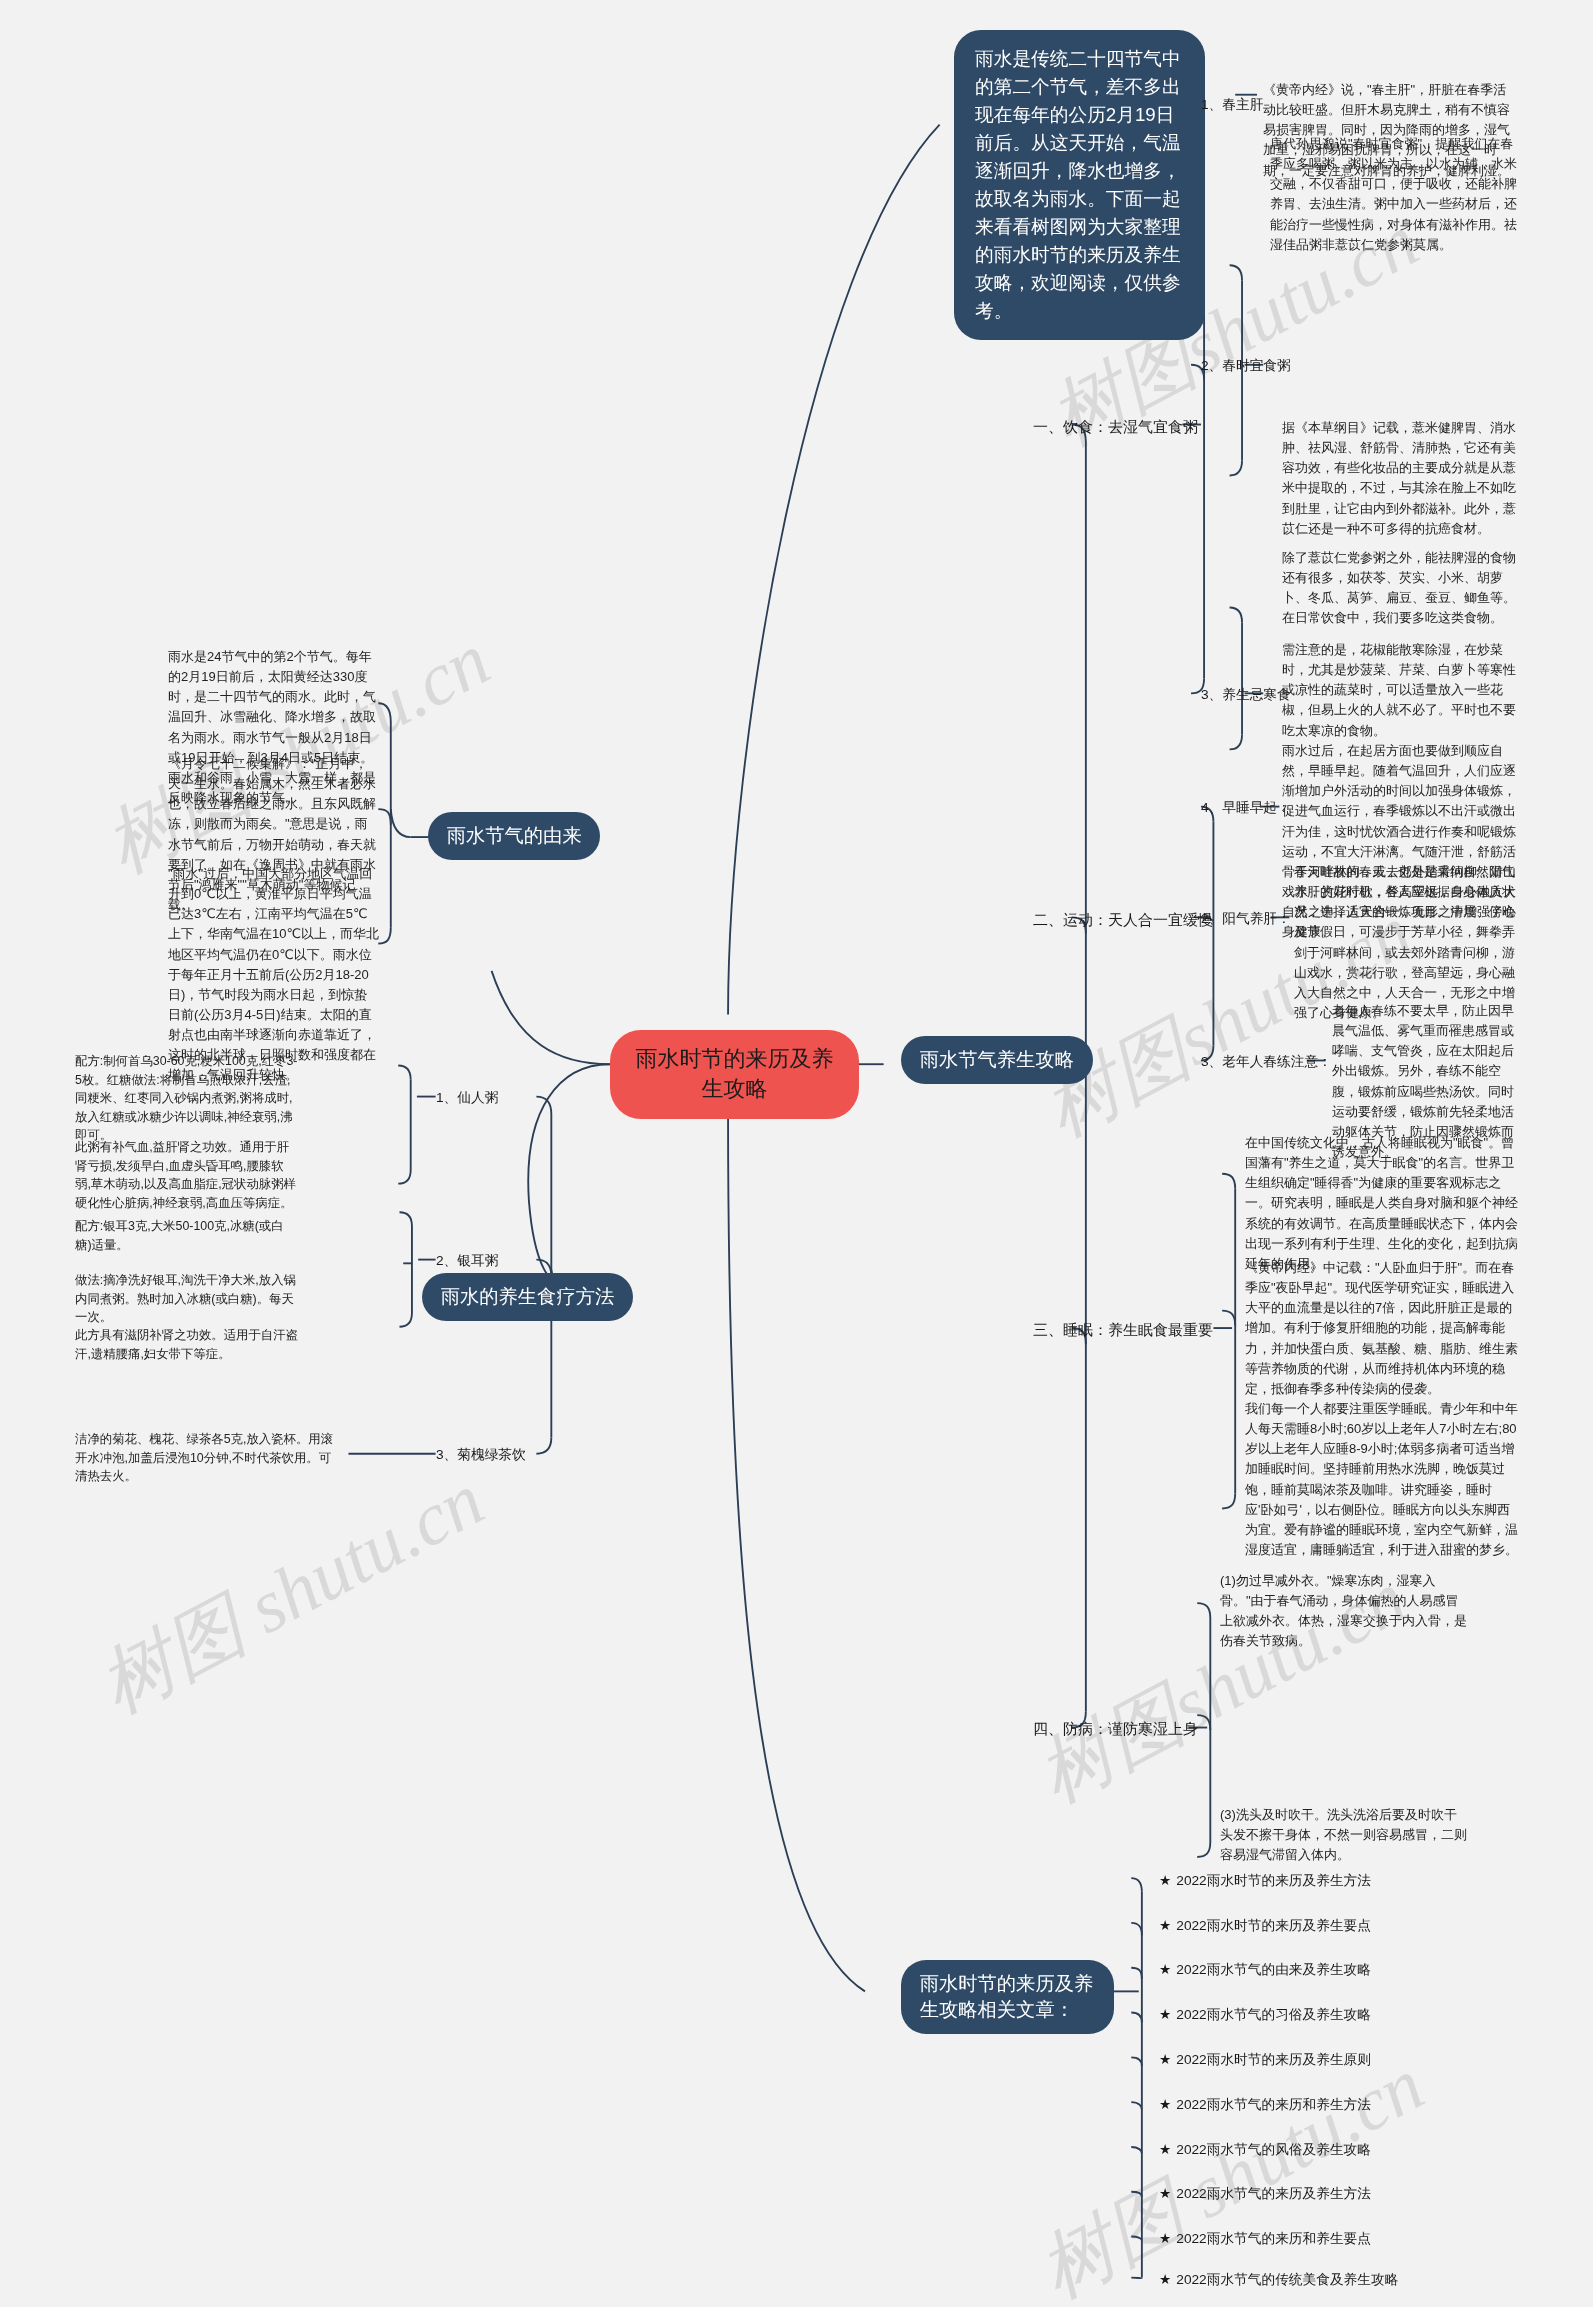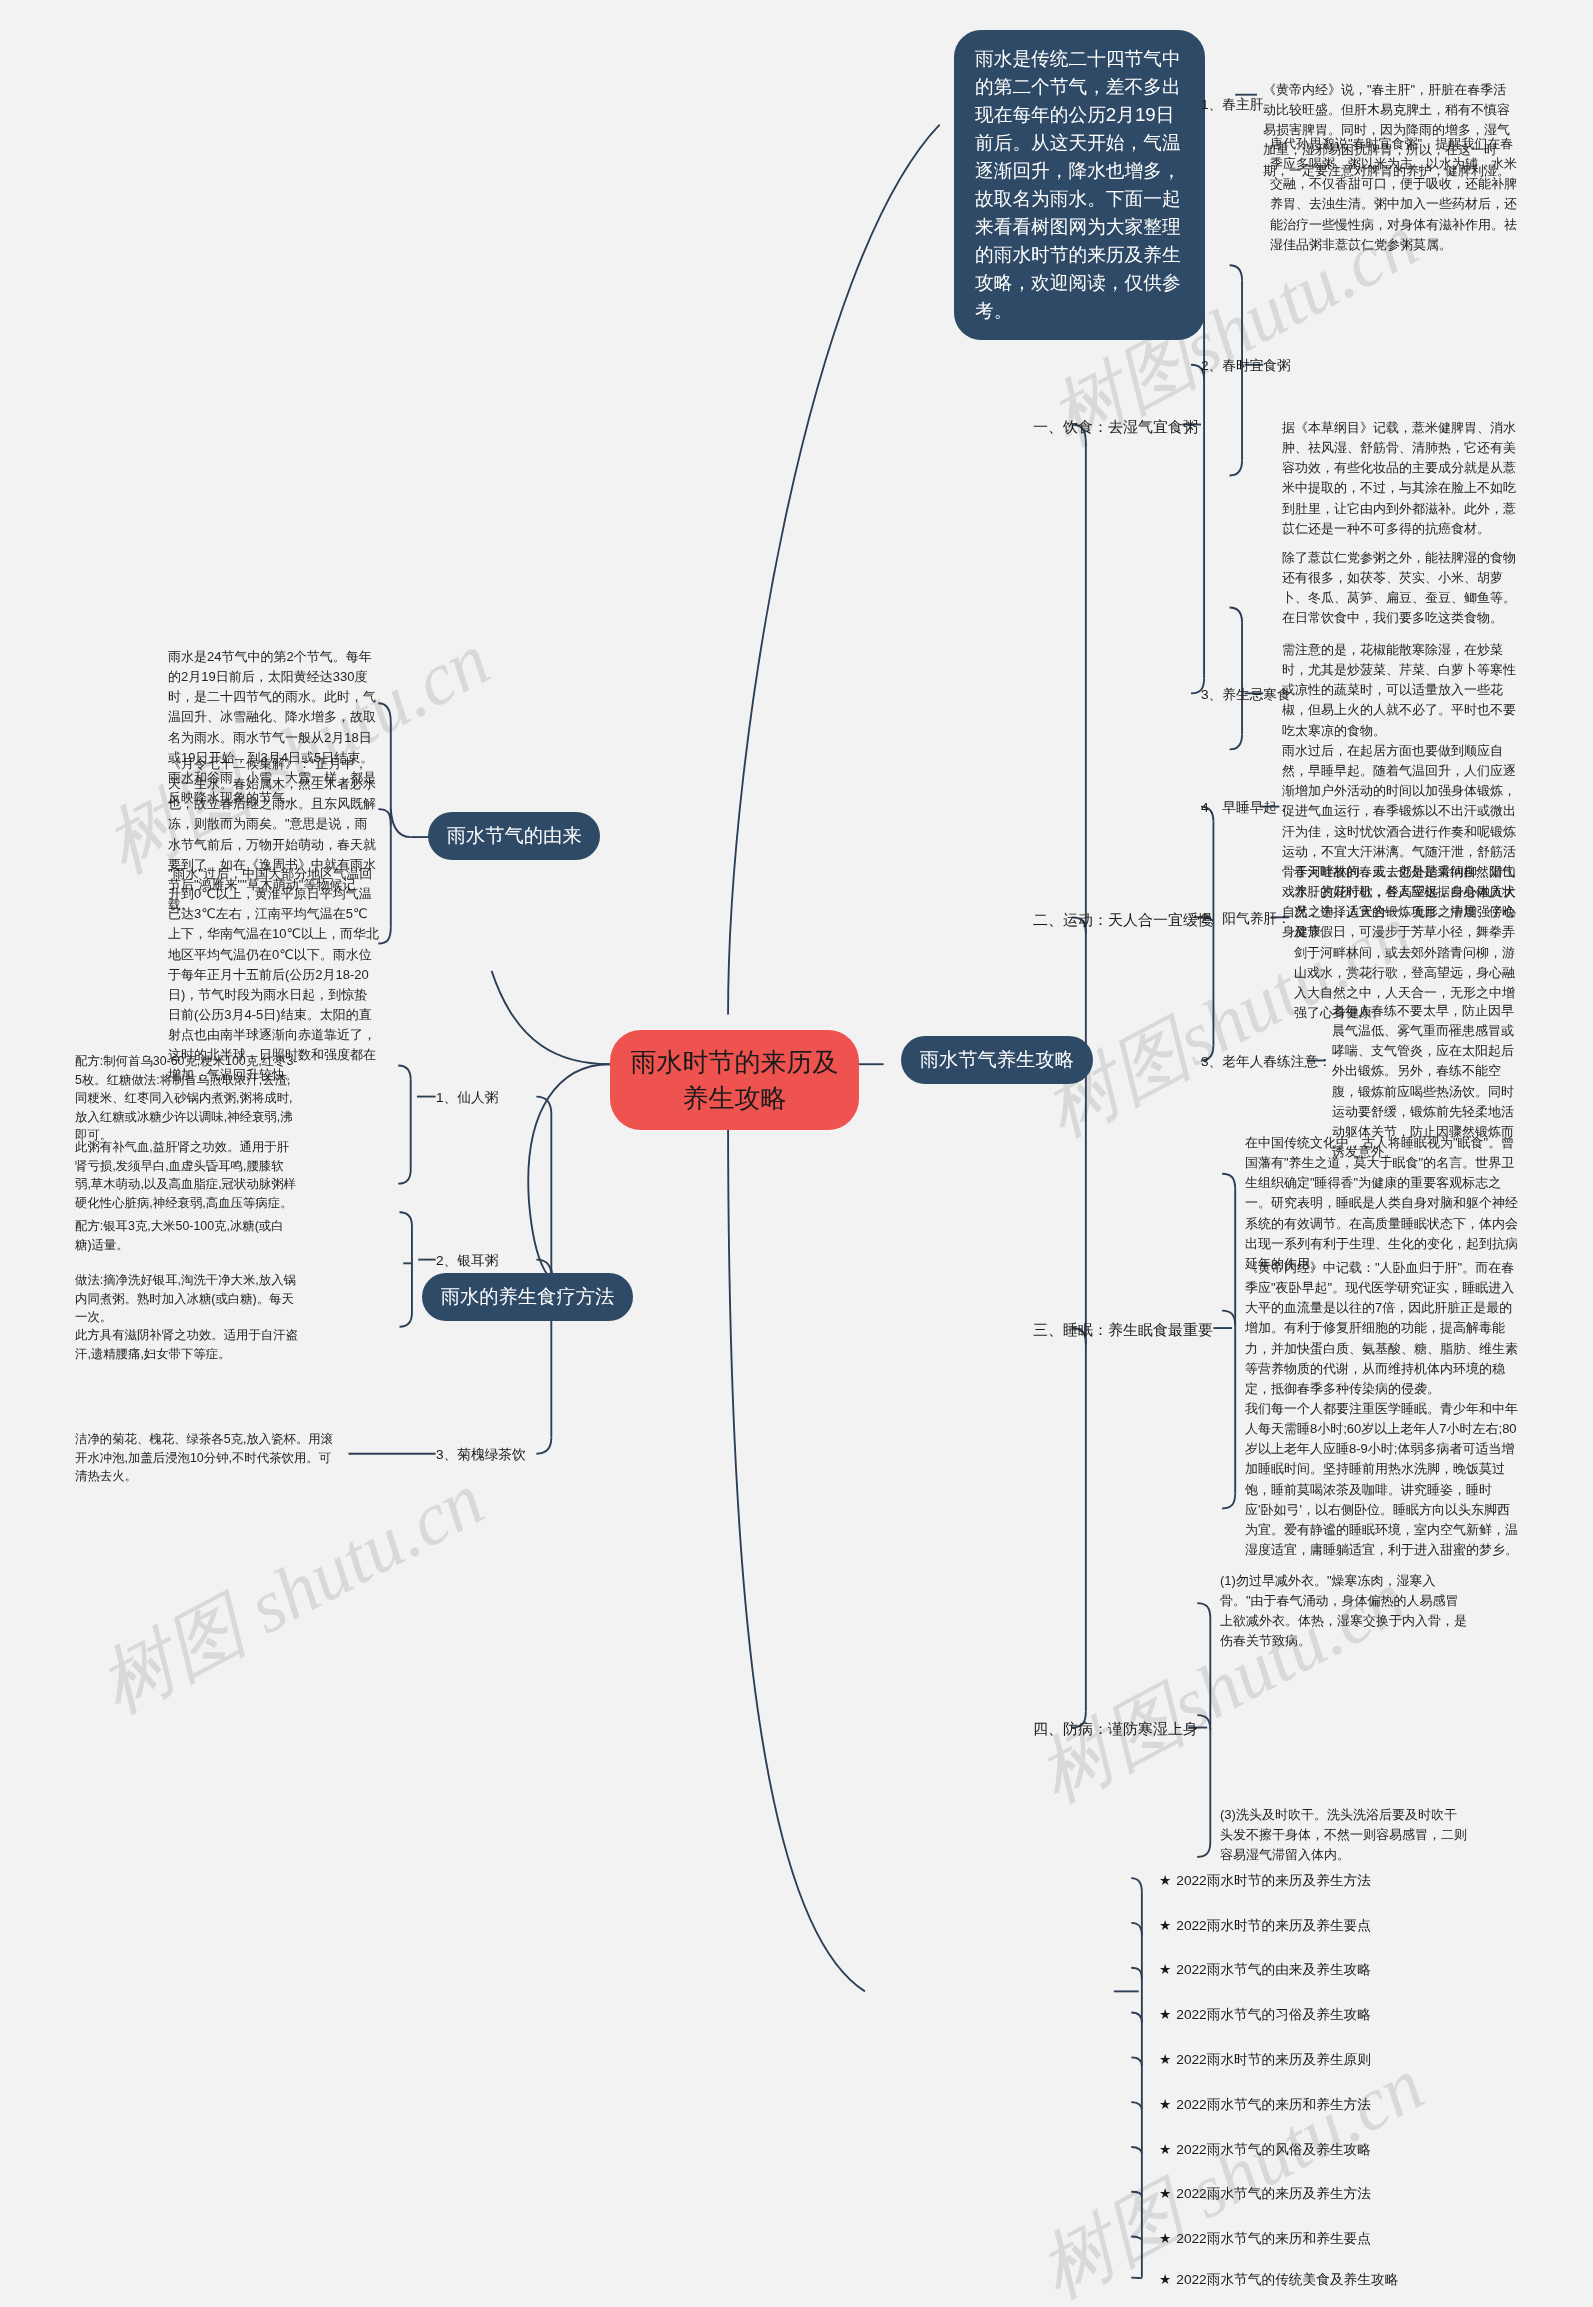--- a/index.html
+++ b/index.html
@@ -28,21 +28,21 @@
     padding:11.2px 18.7px;font-size:19.3px;line-height:1.35;
     box-sizing:border-box;text-align:left;margin-left:17px;
   }
   .pill.intro{
     background:#2e4a66;border-radius:27px;font-size:18.7px;line-height:1.5;
     padding:15px 21px;text-align:left;
   }
   
   .root{
     background:#ef5350;color:#1a1a1a;border-radius:31px;
-    padding:13.7px 16px;font-size:26px;line-height:1.4;text-align:center;
+    padding:13.7px 16px;font-size:22px;line-height:1.4;text-align:center;
     box-sizing:border-box;
   }
   
   .leaf{
     color:#222;font-size:13px;line-height:1.55;
     box-sizing:border-box;
   }
   .leaf.sm{font-size:12.4px;line-height:1.5;}
   .cat{color:#1a1a1a;font-size:15px;line-height:1.4;white-space:nowrap;}
   .cat2{color:#1a1a1a;font-size:13.7px;line-height:1.4;white-space:nowrap;}
@@ -220,20 +220,23 @@
 
   <div class="node cat" style="left:1033px;top:1319px;">三、睡眠：养生眠食最重要</div>
   <div class="node leaf" style="left:1245px;top:1133px;width:274px;">在中国传统文化中，古人将睡眠视为"眠食"。曾国藩有"养生之道，莫大于眠食"的名言。世界卫生组织确定"睡得香"为健康的重要客观标志之一。研究表明，睡眠是人类自身对脑和躯个神经系统的有效调节。在高质量睡眠状态下，体内会出现一系列有利于生理、生化的变化，起到抗病延年的作用。</div>
   <div class="node leaf" style="left:1245px;top:1258px;width:274px;">《黄帝内经》中记载："人卧血归于肝"。而在春季应"夜卧早起"。现代医学研究证实，睡眠进入大平的血流量是以往的7倍，因此肝脏正是最的增加。有利于修复肝细胞的功能，提高解毒能力，并加快蛋白质、氨基酸、糖、脂肪、维生素等营养物质的代谢，从而维持机体内环境的稳定，抵御春季多种传染病的侵袭。</div>
   <div class="node leaf" style="left:1245px;top:1399px;width:274px;">我们每一个人都要注重医学睡眠。青少年和中年人每天需睡8小时;60岁以上老年人7小时左右;80岁以上老年人应睡8-9小时;体弱多病者可适当增加睡眠时间。坚持睡前用热水洗脚，晚饭莫过饱，睡前莫喝浓茶及咖啡。讲究睡姿，睡时应'卧如弓'，以右侧卧位。睡眠方向以头东脚西为宜。爱有静谧的睡眠环境，室内空气新鲜，温湿度适宜，庸睡躺适宜，利于进入甜蜜的梦乡。</div>
 
   <div class="node cat" style="left:1033px;top:1718px;">四、防病：谨防寒湿上身</div>
   <div class="node leaf" style="left:1220px;top:1571px;width:249px;">(1)勿过早减外衣。"燥寒冻肉，湿寒入骨。"由于春气涌动，身体偏热的人易感冒上欲减外衣。体热，湿寒交换于内入骨，是伤春关节致病。</div>
   <div class="node leaf" style="left:1220px;top:1805px;width:249px;">(3)洗头及时吹干。洗头洗浴后要及时吹干头发不擦干身体，不然一则容易感冒，二则容易湿气滞留入体内。</div>
 
+  <div class="node" style="left:884px;top:1960px;width:230px;">
+    <div class="pill">雨水时节的来历及养生攻略相关文章：</div>
+  </div>
 
   <div class="node rel" style="left:1159px;top:1871px;"><span class="star">★</span><span>2022雨水时节的来历及养生方法</span></div>
   <div class="node rel" style="left:1159px;top:1916px;"><span class="star">★</span><span>2022雨水时节的来历及养生要点</span></div>
   <div class="node rel" style="left:1159px;top:1960px;"><span class="star">★</span><span>2022雨水节气的由来及养生攻略</span></div>
   <div class="node rel" style="left:1159px;top:2005px;"><span class="star">★</span><span>2022雨水节气的习俗及养生攻略</span></div>
   <div class="node rel" style="left:1159px;top:2050px;"><span class="star">★</span><span>2022雨水时节的来历及养生原则</span></div>
   <div class="node rel" style="left:1159px;top:2095px;"><span class="star">★</span><span>2022雨水节气的来历和养生方法</span></div>
   <div class="node rel" style="left:1159px;top:2140px;"><span class="star">★</span><span>2022雨水节气的风俗及养生攻略</span></div>
   <div class="node rel" style="left:1159px;top:2184px;"><span class="star">★</span><span>2022雨水节气的来历及养生方法</span></div>
   <div class="node rel" style="left:1159px;top:2229px;"><span class="star">★</span><span>2022雨水节气的来历和养生要点</span></div>

